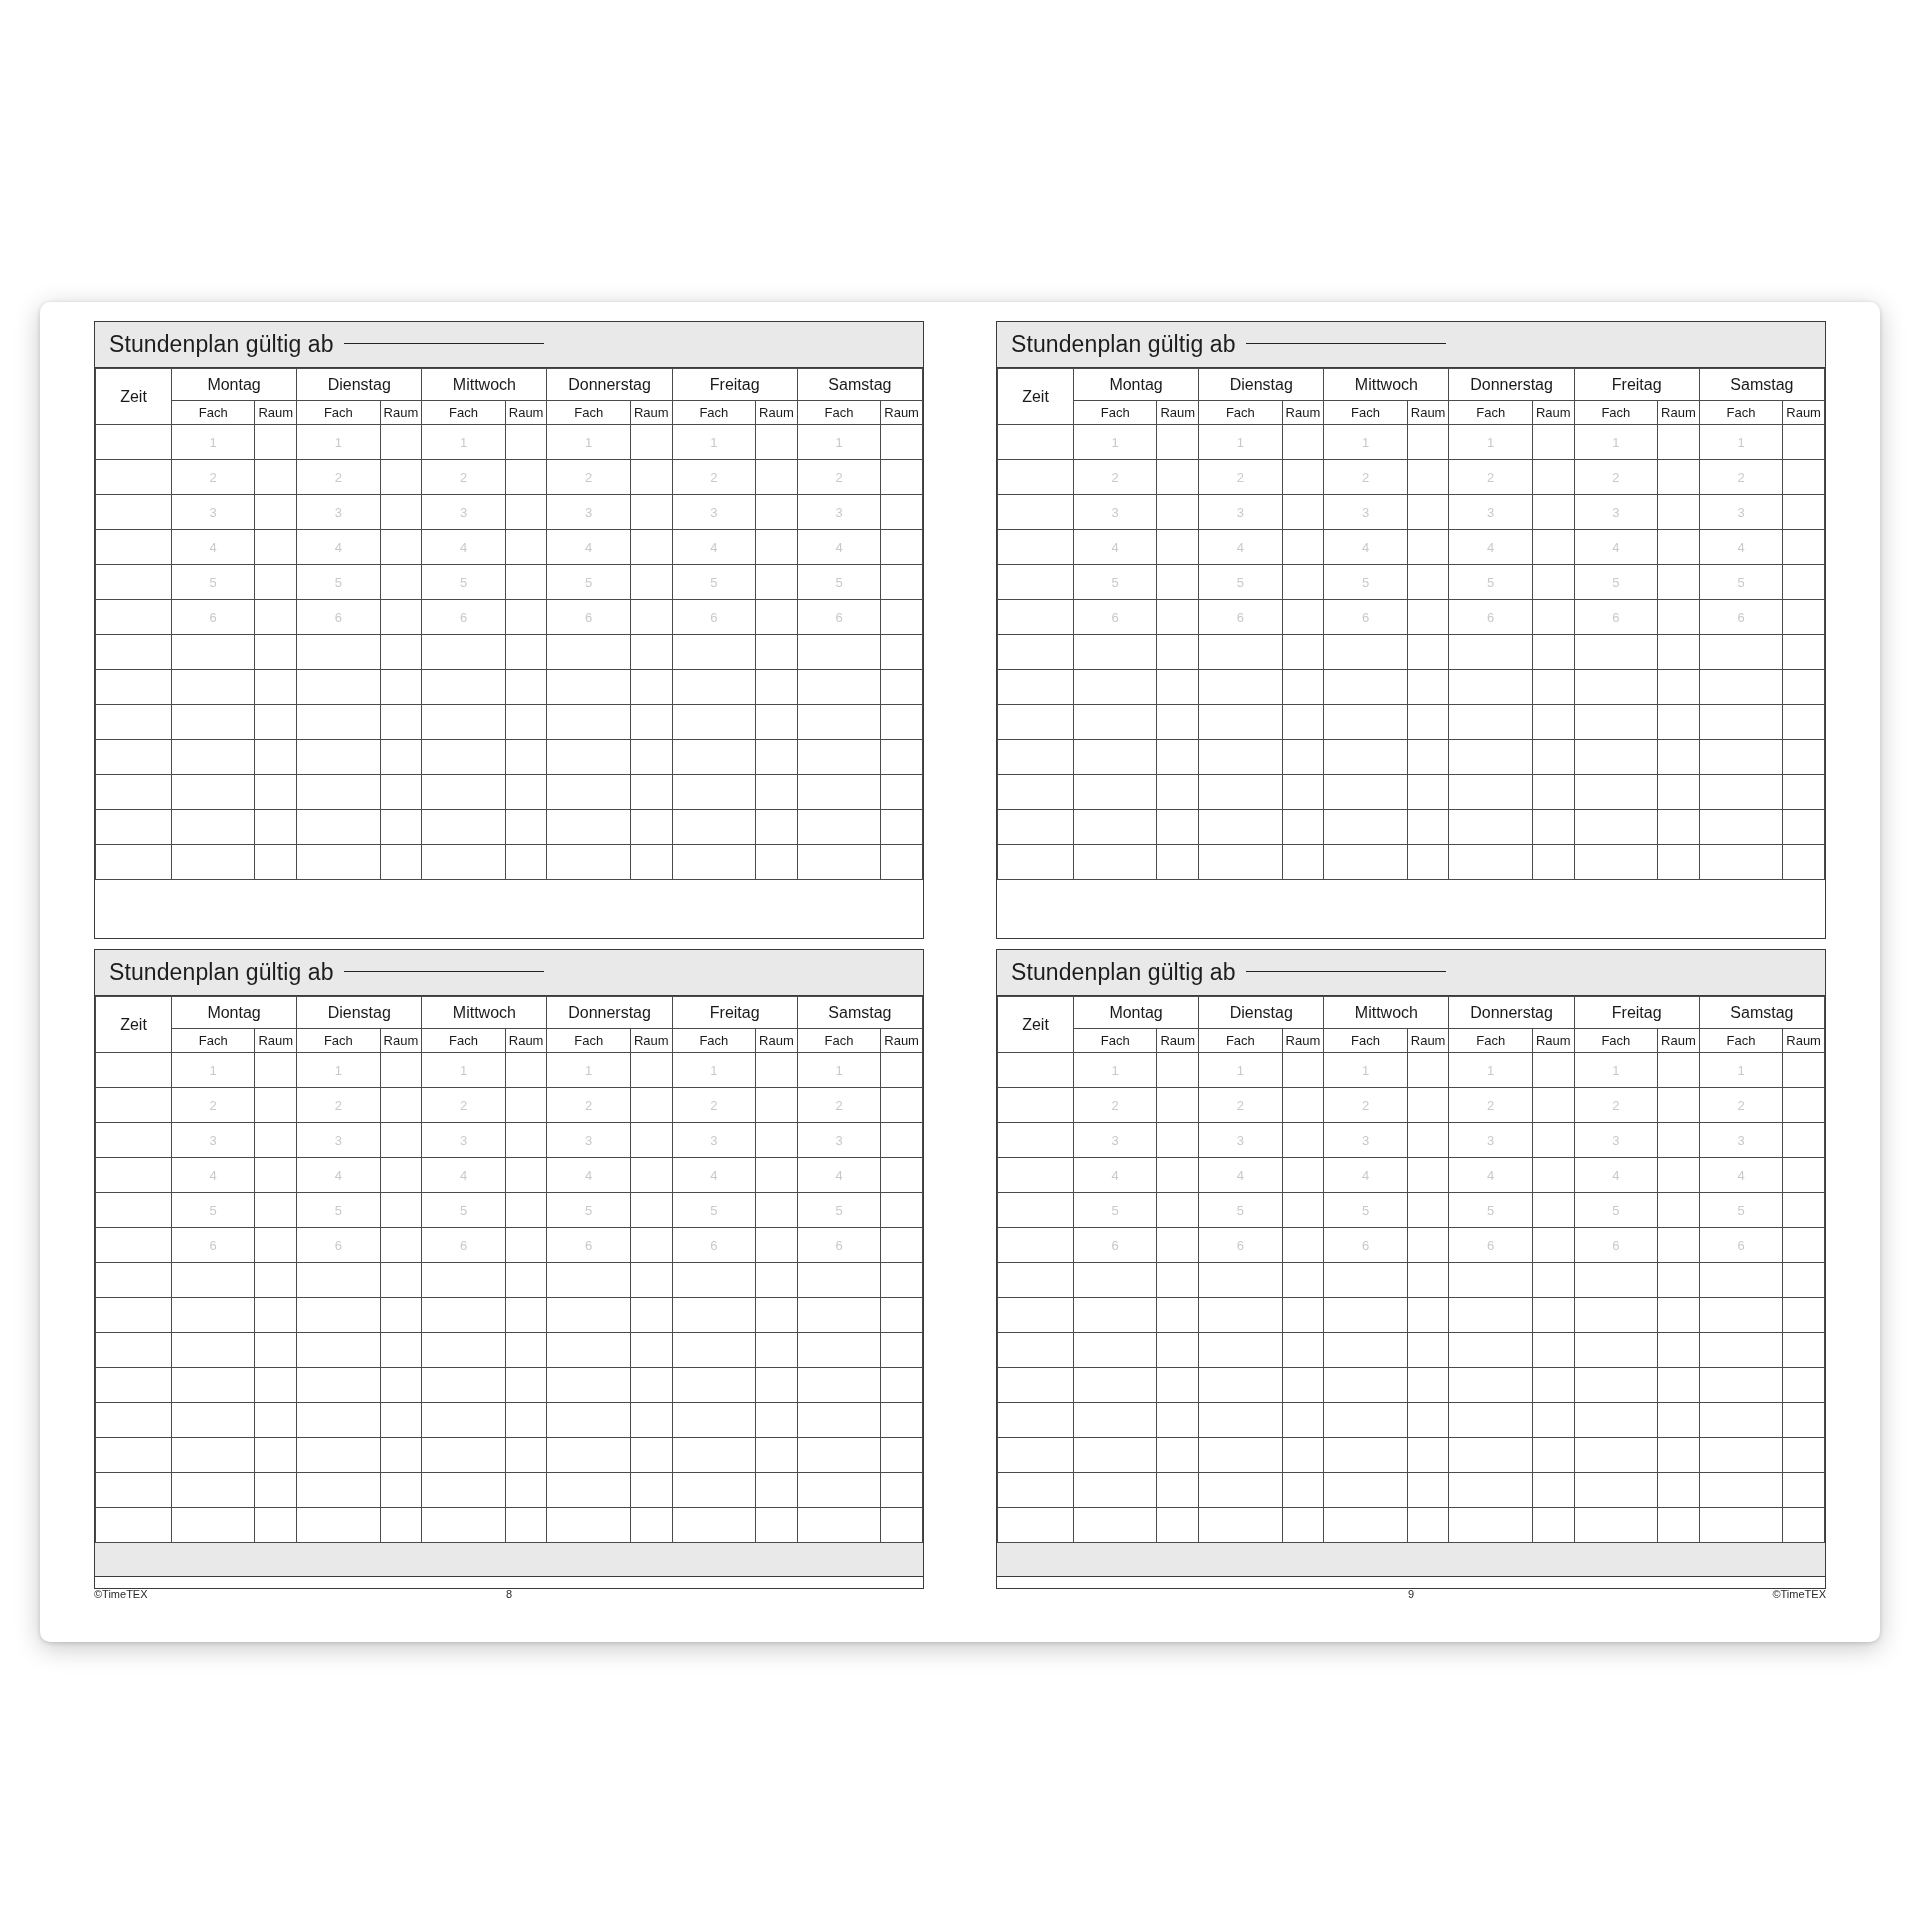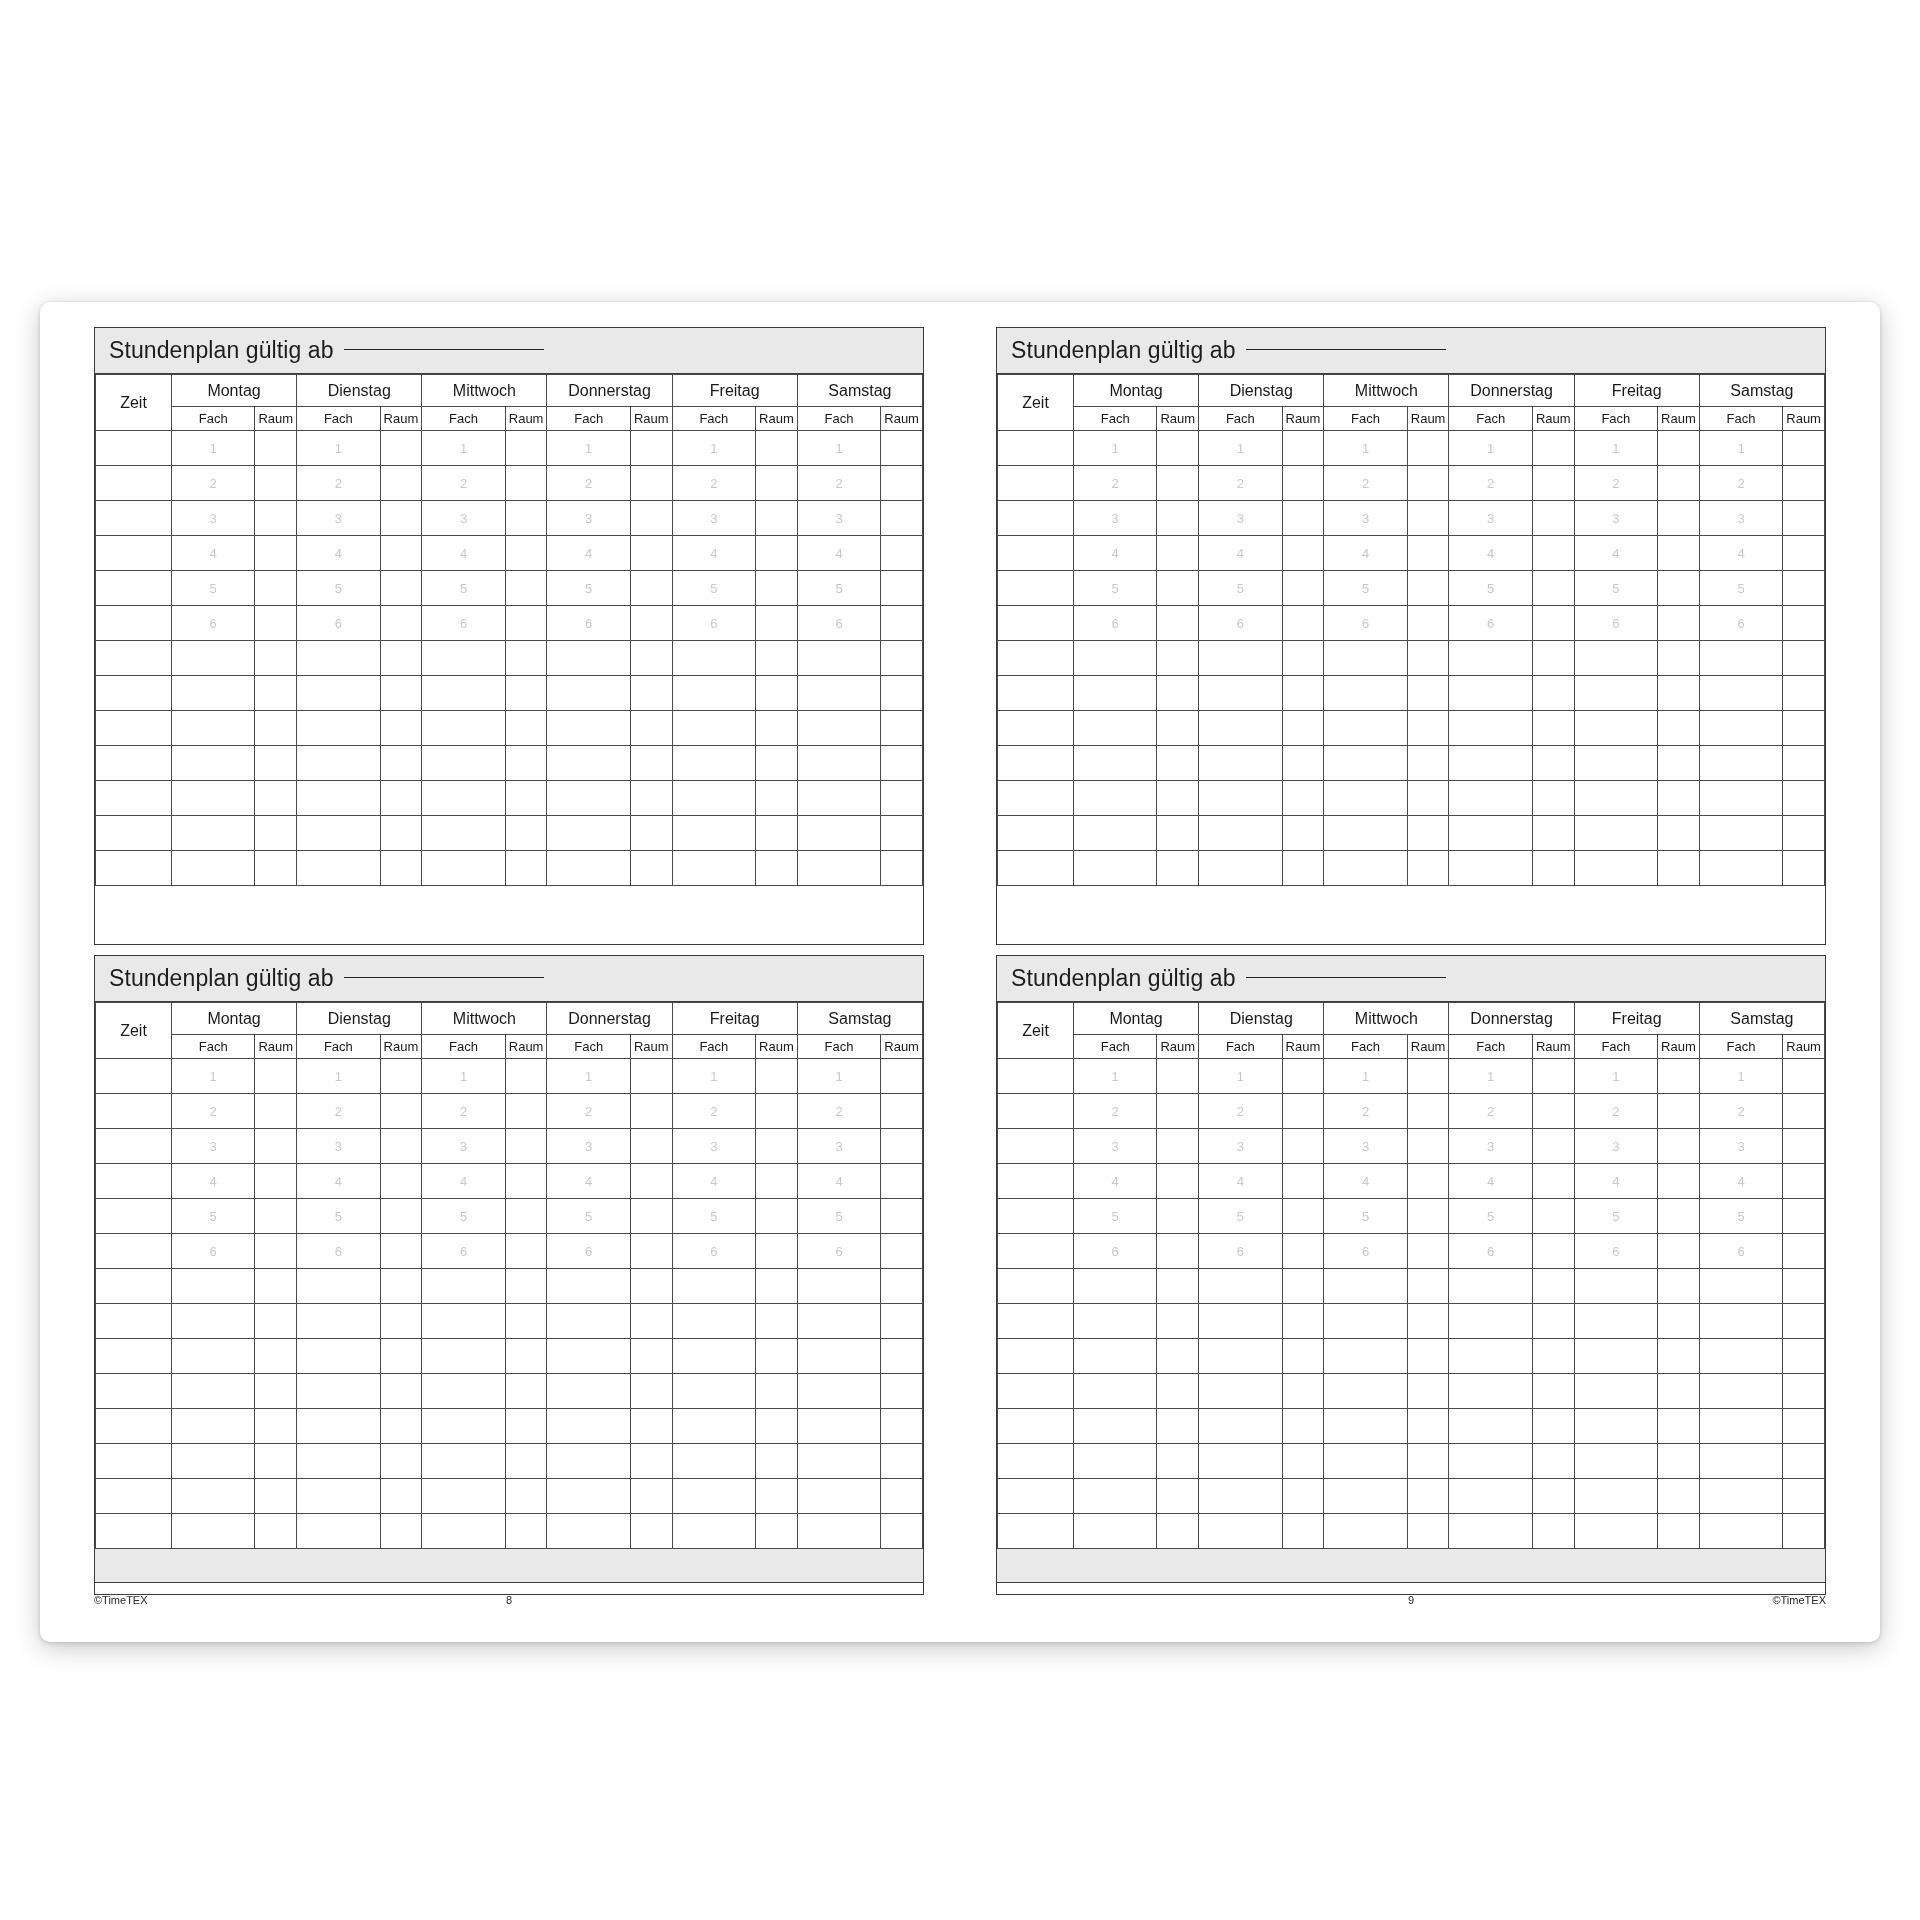--- a/index.html
+++ b/index.html
@@ -26,21 +26,21 @@
     top: 302px;
     width: 1840px;
     height: 1340px;
     background: #ffffff;
     border-radius: 10px;
     box-shadow: 0 6px 26px rgba(0,0,0,0.22), 0 1px 4px rgba(0,0,0,0.16);
   }
 
   .page {
     position: absolute;
-    top: 19px;
+    top: 13px;
     height: 1292px;
     background: #ffffff;
   }
   .page-left  { left: 22px;  width: 880px; }
   .page-right { right: 22px; width: 880px; }
 
   .panel {
     position: absolute;
     left: 32px;
     right: 18px;

